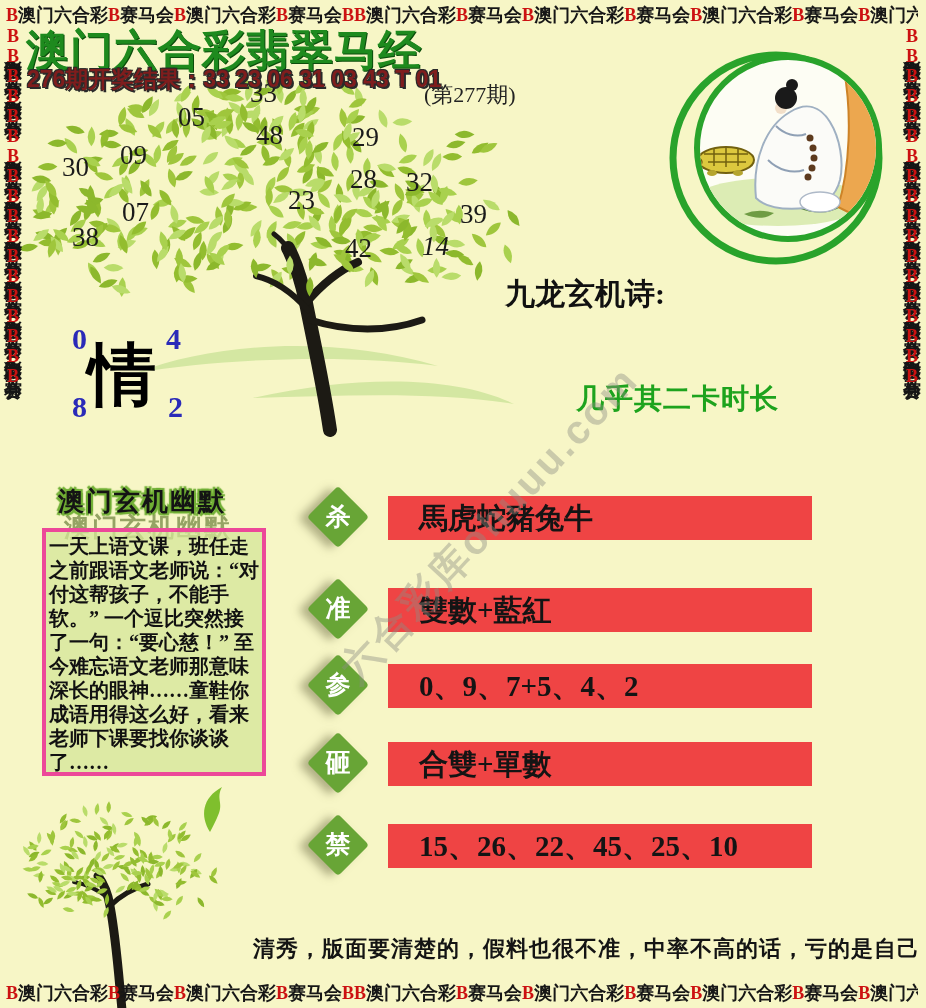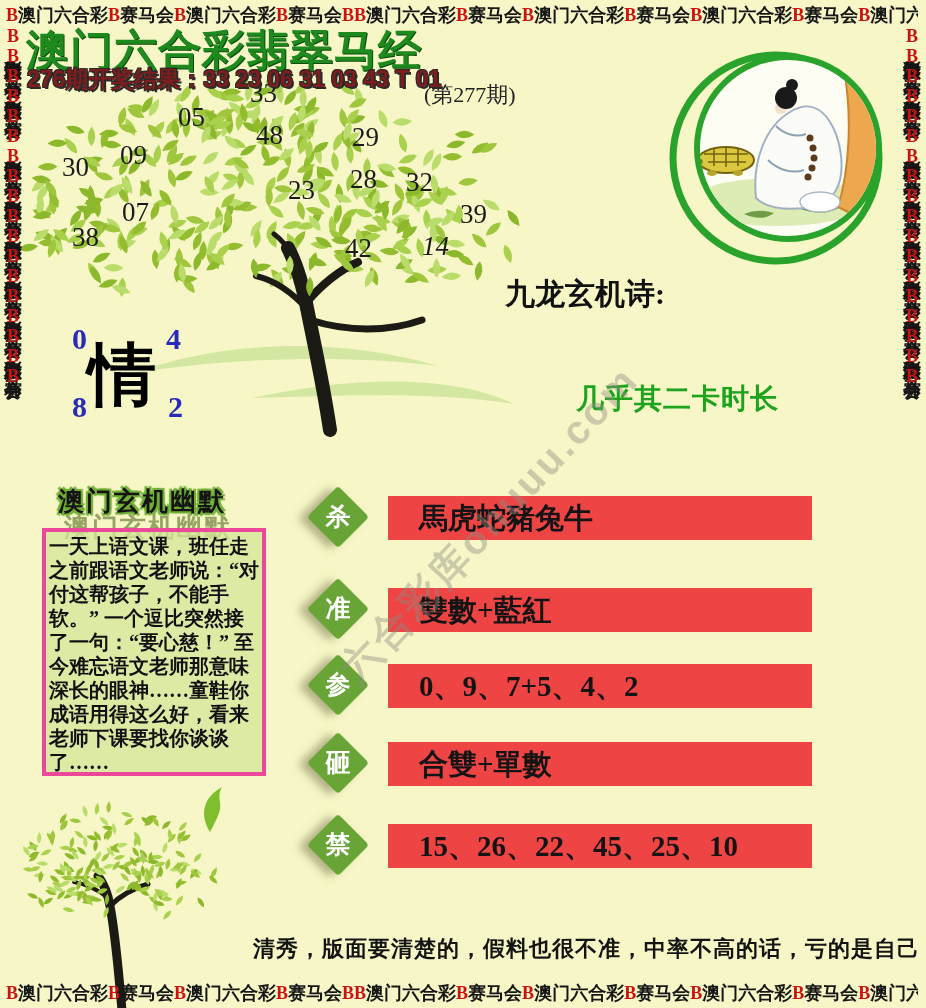--- a/index.html
+++ b/index.html
@@ -475,21 +475,21 @@
 
   <div id="tree-numbers">
       <div class="tree-num" style="left: 250px; top: 78px;">33</div>
       <div class="tree-num" style="left: 178px; top: 102px;">05</div>
       <div class="tree-num" style="left: 256px; top: 120px;">48</div>
       <div class="tree-num" style="left: 352px; top: 122px;">29</div>
       <div class="tree-num" style="left: 120px; top: 140px;">09</div>
       <div class="tree-num" style="left: 62px; top: 152px;">30</div>
       <div class="tree-num" style="left: 350px; top: 164px;">28</div>
       <div class="tree-num" style="left: 406px; top: 167px;">32</div>
-      <div class="tree-num" style="left: 288px; top: 175px;">23</div>
+      <div class="tree-num" style="left: 288px; top: 185px;">23</div>
       <div class="tree-num" style="left: 122px; top: 197px;">07</div>
       <div class="tree-num" style="left: 460px; top: 199px;">39</div>
       <div class="tree-num" style="left: 72px; top: 222px;">38</div>
       <div class="tree-num" style="left: 345px; top: 233px;">42</div>
       <div class="tree-num" style="left: 422px; top: 231px; font-style: italic;">14</div>
     </div>
 
   <svg id="circle-pic" width="260" height="250" viewBox="0 0 260 250">
     <circle cx="128" cy="128" r="103" fill="none" stroke="#29a32b" stroke-width="7"></circle>
     <circle cx="140" cy="118" r="91" fill="#fdfdf4" stroke="#29a32b" stroke-width="6"></circle>

